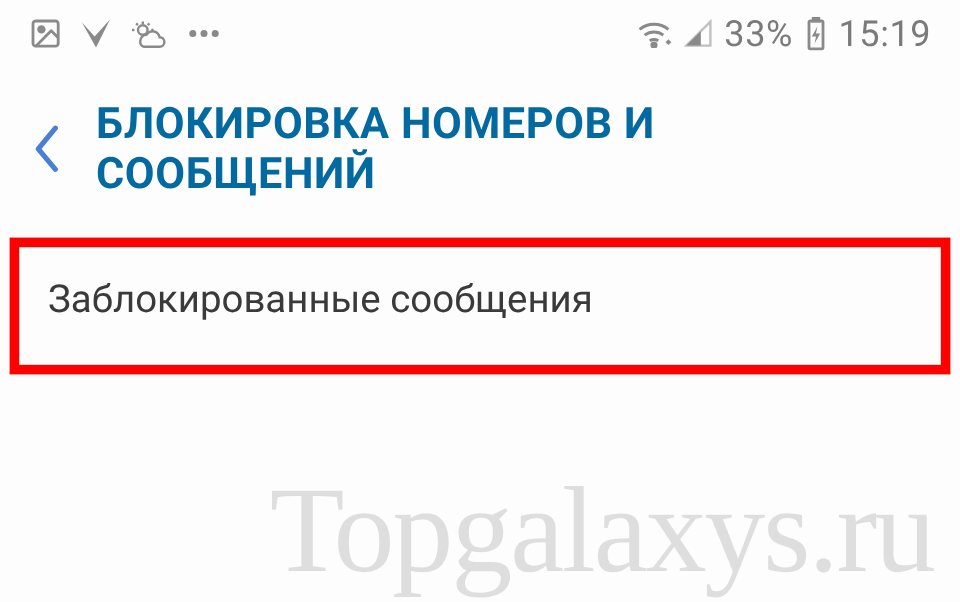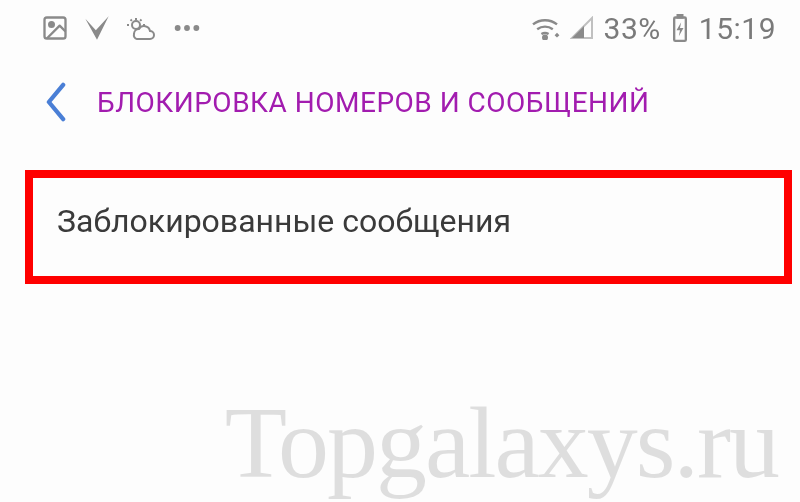--- a/index.html
+++ b/index.html
@@ -1,32 +1,32 @@
 <!DOCTYPE html>
 <html><head>
 <meta charset="utf-8">
 <style>
   * { margin: 0; padding: 0; box-sizing: border-box; }
   html, body { width: 800px; height: 502px; font-family: -apple-system, Roboto, "Segoe UI", Arial, sans-serif; background: #fdfdfd; color: #222; overflow: hidden; }
-  .screen { width: 800px; height: 502px; position: relative; background: #fdfdfd; padding-left: 17px; }
+  .screen { width: 800px; height: 502px; position: relative; background: #fdfdfd; }
 
   
   .status-bar { height: 56px; display: flex; justify-content: space-between; align-items: center; padding: 0 24px; color: #8a8a8a; }
   .status-left { display: flex; align-items: center; gap: 14px; }
   .status-right { display: flex; align-items: center; gap: 10px; font-size: 30px; letter-spacing: 0.5px; color: #7a7a7a; }
   .ic { display: inline-flex; align-items: center; justify-content: center; }
 
   
   .header { display: flex; align-items: center; padding: 26px 26px 32px 26px; gap: 28px; }
   .back-chevron { color: #4a7fd6; display: inline-flex; align-items: center; justify-content: center; }
-  .page-title { font-size: 28px; font-weight: 400; letter-spacing: 0.5px; color: #a21caf; }
+  .page-title { font-size: 36px; font-weight: 700; letter-spacing: 0.5px; color: #0369a1; }
 
   
   .row { padding: 28px 32px; font-size: 32px; color: #3a3a3a; background: #fdfdfd; }
-  .row-highlight { border: 8px solid #ff0000; margin: 16px 8px 0 8px; padding: 24px 24px 36px 24px; }
+  .row-highlight { border: 8px solid #ff0000; margin: 0 8px 0 8px; padding: 24px 24px 36px 24px; }
 
   
   .watermark { position: absolute; left: 0; right: 0; bottom: 0; padding: 0 22px 8px 22px; font-size: 102px; line-height: 1; letter-spacing: -2px; color: rgba(0,0,0,0.12); white-space: nowrap; overflow: hidden; font-family: Georgia, "Times New Roman", serif; pointer-events: none; user-select: none; text-align: right; }
 </style>
 </head>
 <body>
 
 <div class="screen">
 
   <div class="status-bar">

